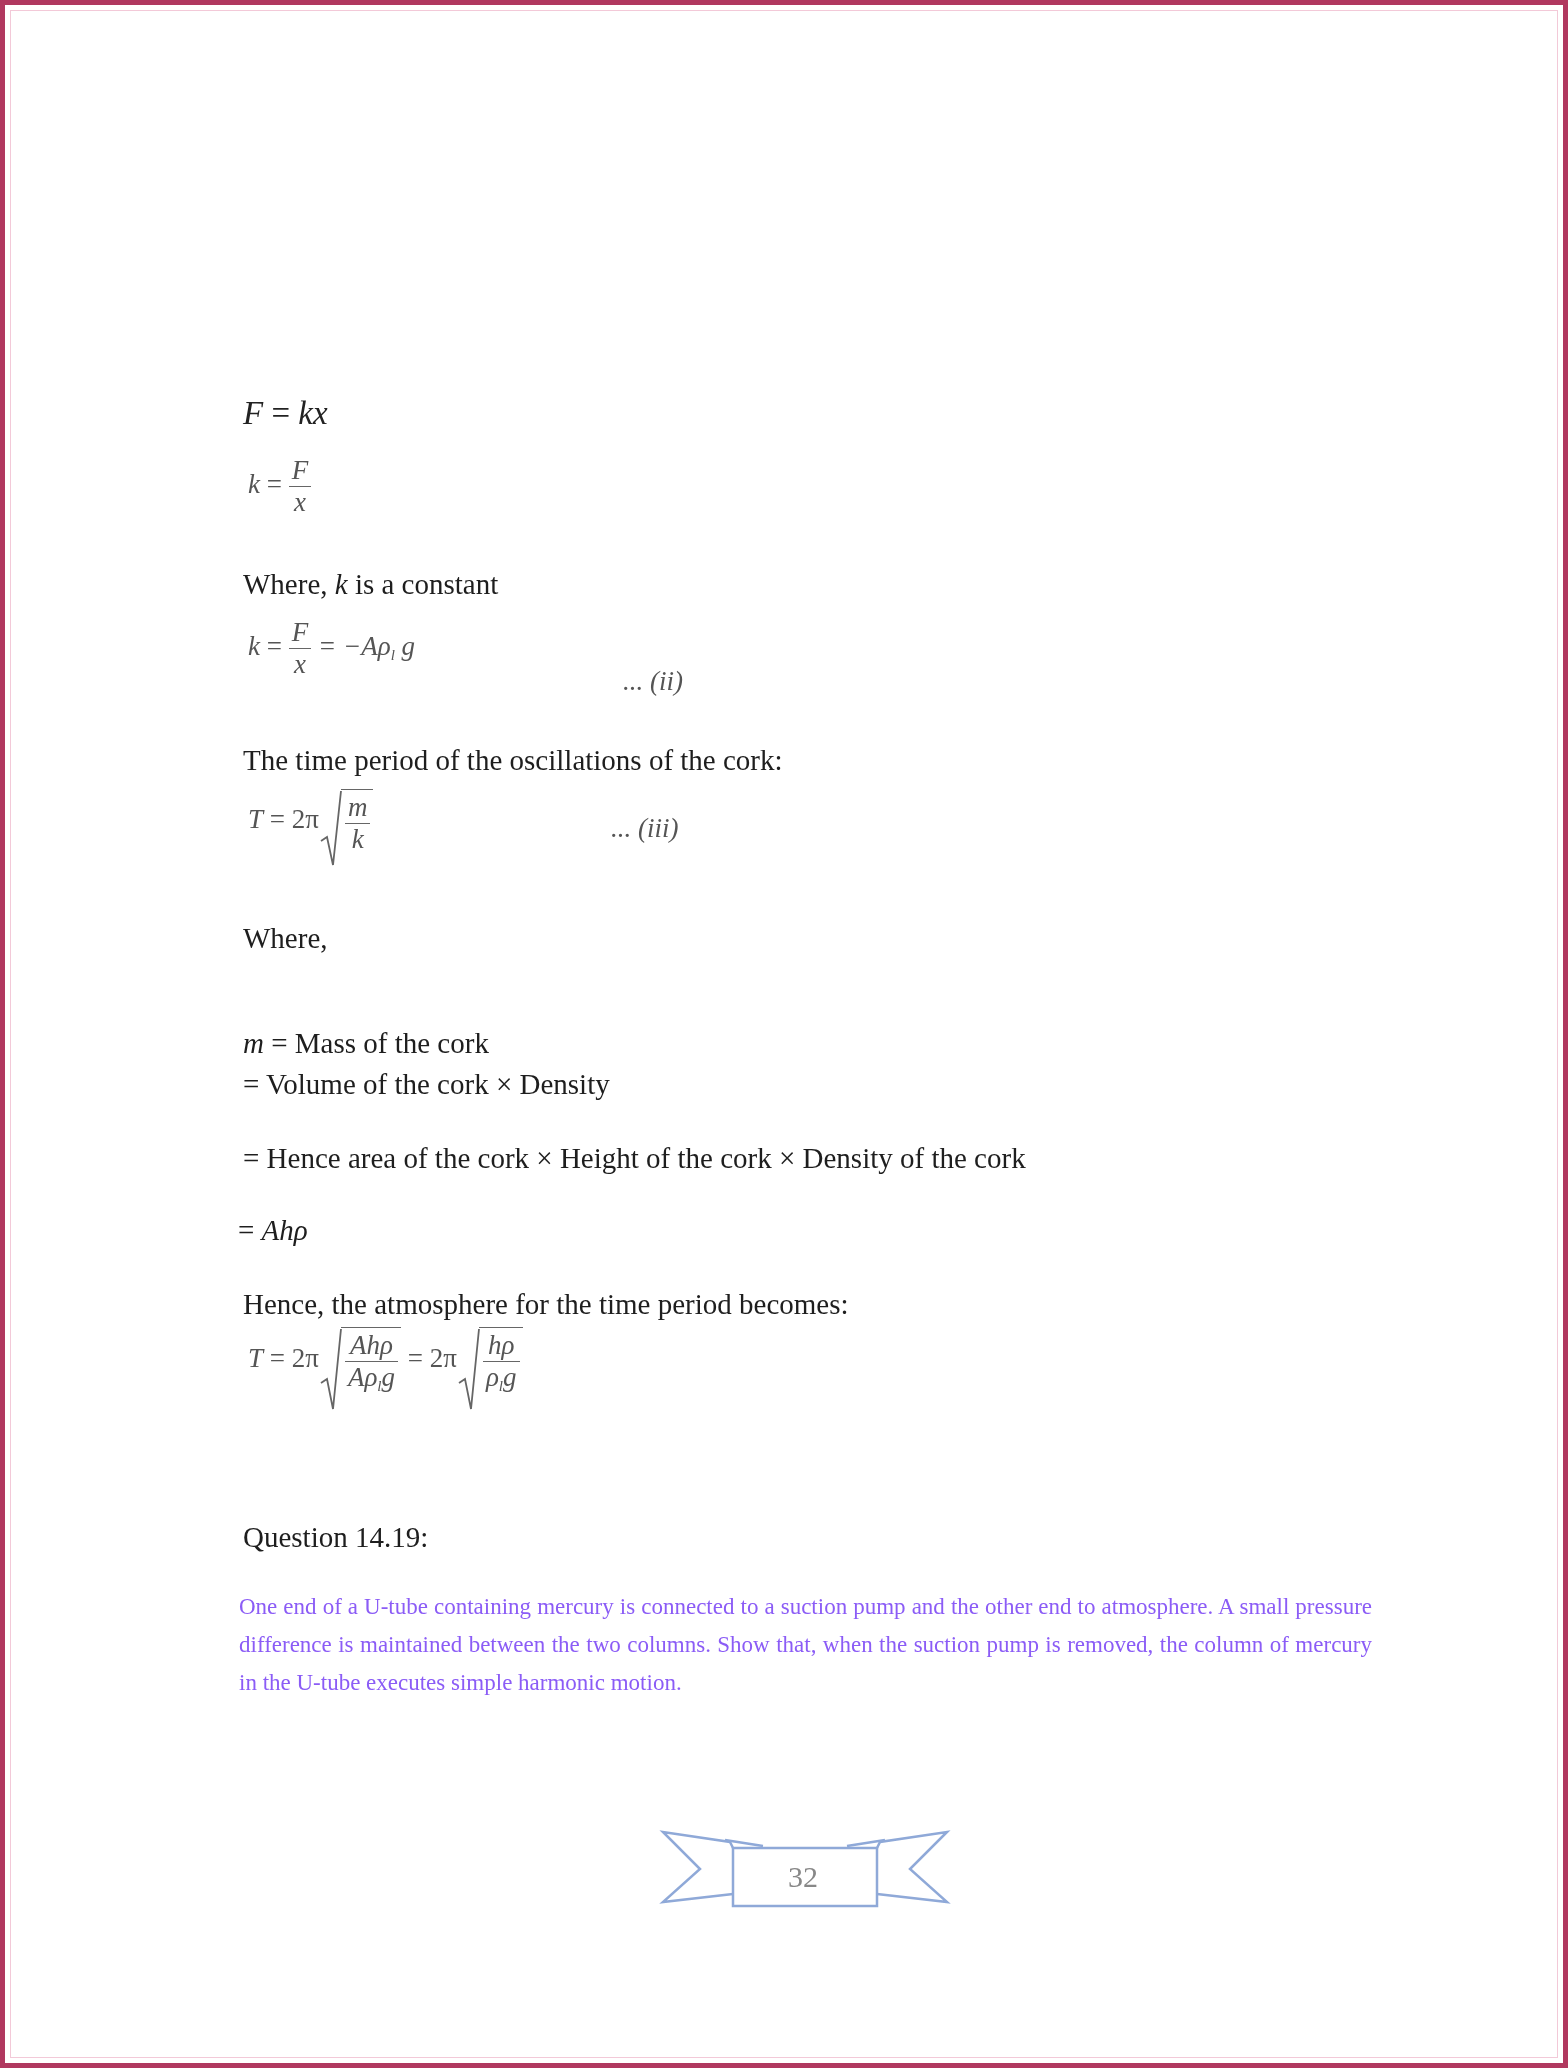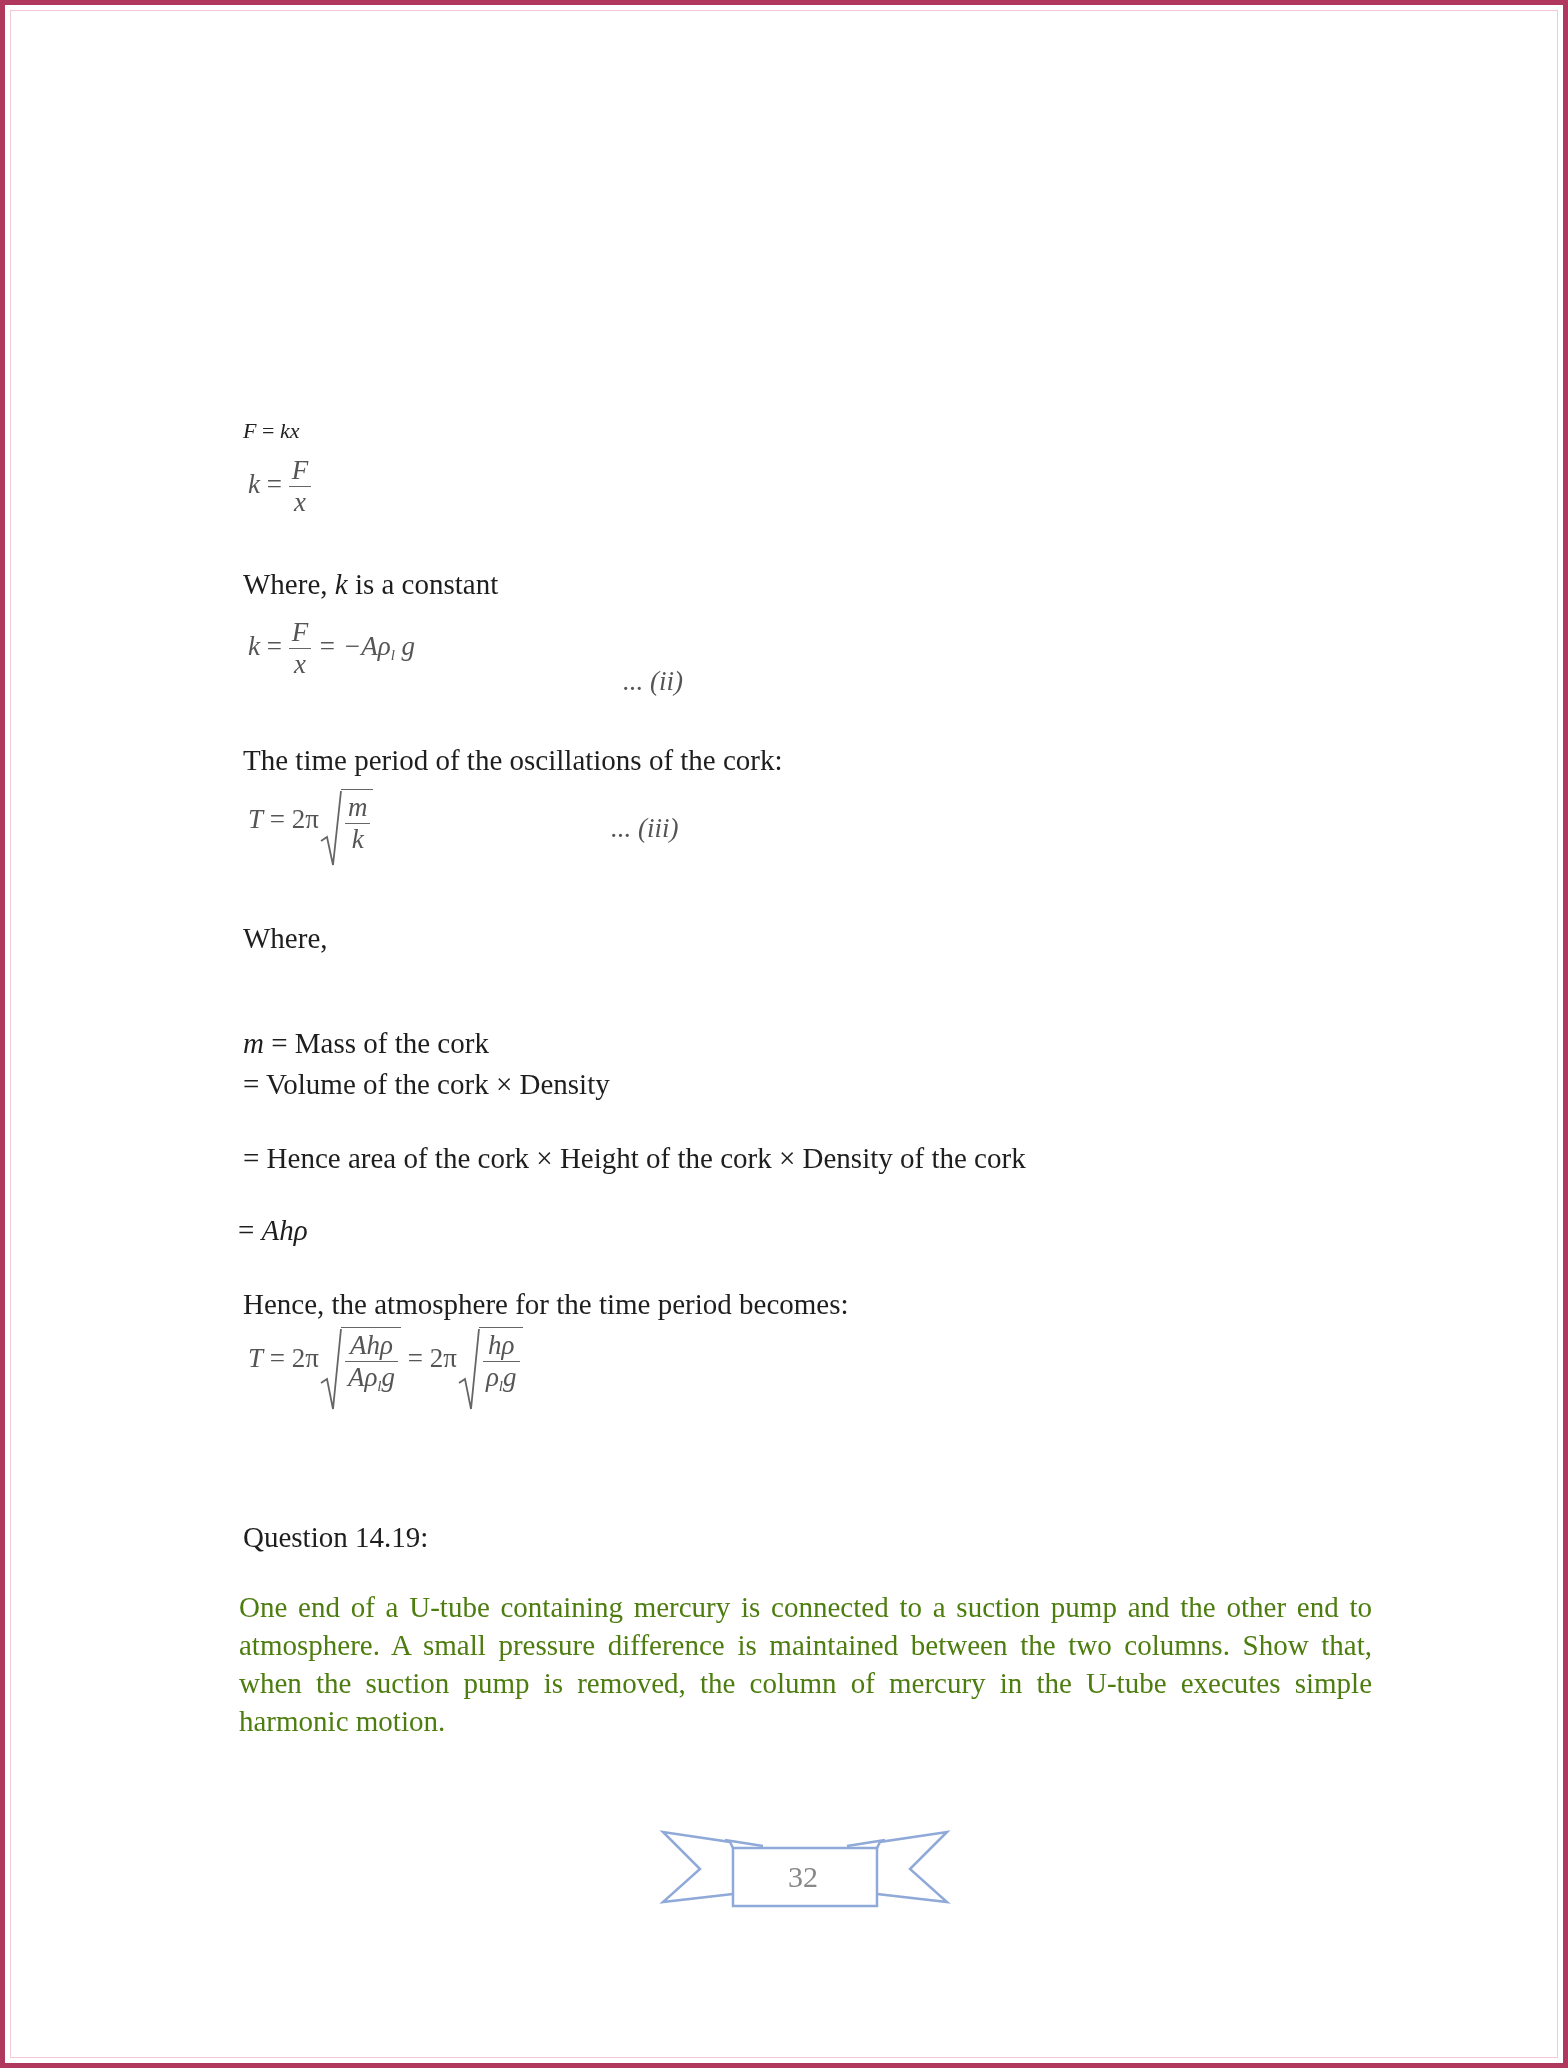--- a/index.html
+++ b/index.html
@@ -29,37 +29,37 @@
   .eq i, .line i { font-style: italic; }
   .frac { display: inline-block; vertical-align: middle; text-align: center; position: relative; }
   .frac .num { display: block; padding: 0 3px; }
   .frac .den { display: block; border-top: 1.6px solid #666; padding: 0 3px; }
   .sqrt { display: inline-block; position: relative; vertical-align: middle; padding-left: 22px; }
   .sqrt svg { position: absolute; left: 0; top: 0; }
   .sqrt .rad { display: inline-block; border-top: 1.6px solid #666; padding: 2px 3px 0 4px; }
   .tag { position: absolute; color: #555; font-size: 27px; font-style: italic; filter: blur(0.4px); }
   .para {
     position: absolute; left: 239px; top: 1588px; width: 1133px;
-    font-size: 29px; line-height: 38px; text-align: justify; color: #4d7c0f;
+    font-size: 23px; line-height: 38px; text-align: justify; color: #8b5cf6;
   }
   .page-num-wrap { position: absolute; left: 655px; top: 1822px; width: 300px; height: 100px; }
   .page-num {
     position: absolute; left: 78px; top: 26px; width: 140px; height: 42px;
     text-align: center; line-height: 58px; font-size: 30px; color: #888;
   }
   .sub { font-size: 15px; vertical-align: -5px; font-style: italic; }
 </style>
 </head>
 <body>
 
 <div class="frame">
     <div class="frame-inner"></div>
   </div>
 
-<div class="line" style="top:414px; font-size:22px; color:#222;text-align:center;">
+<div class="line" style="top:396px; font-size:33px; color:#222;text-align:center;">
   <i>F</i><span> = </span><i>kx</i>
 </div>
 
 <div class="eq" style="left:248px; top:455px;">
   <i>k</i><span> = </span><span class="frac"><i class="num">F</i><i class="den">x</i></span>
 </div>
 
 <div class="line" style="top:567px;text-align:center;">
   <span>Where, </span><i>k</i><span> is a constant</span>
 </div>

